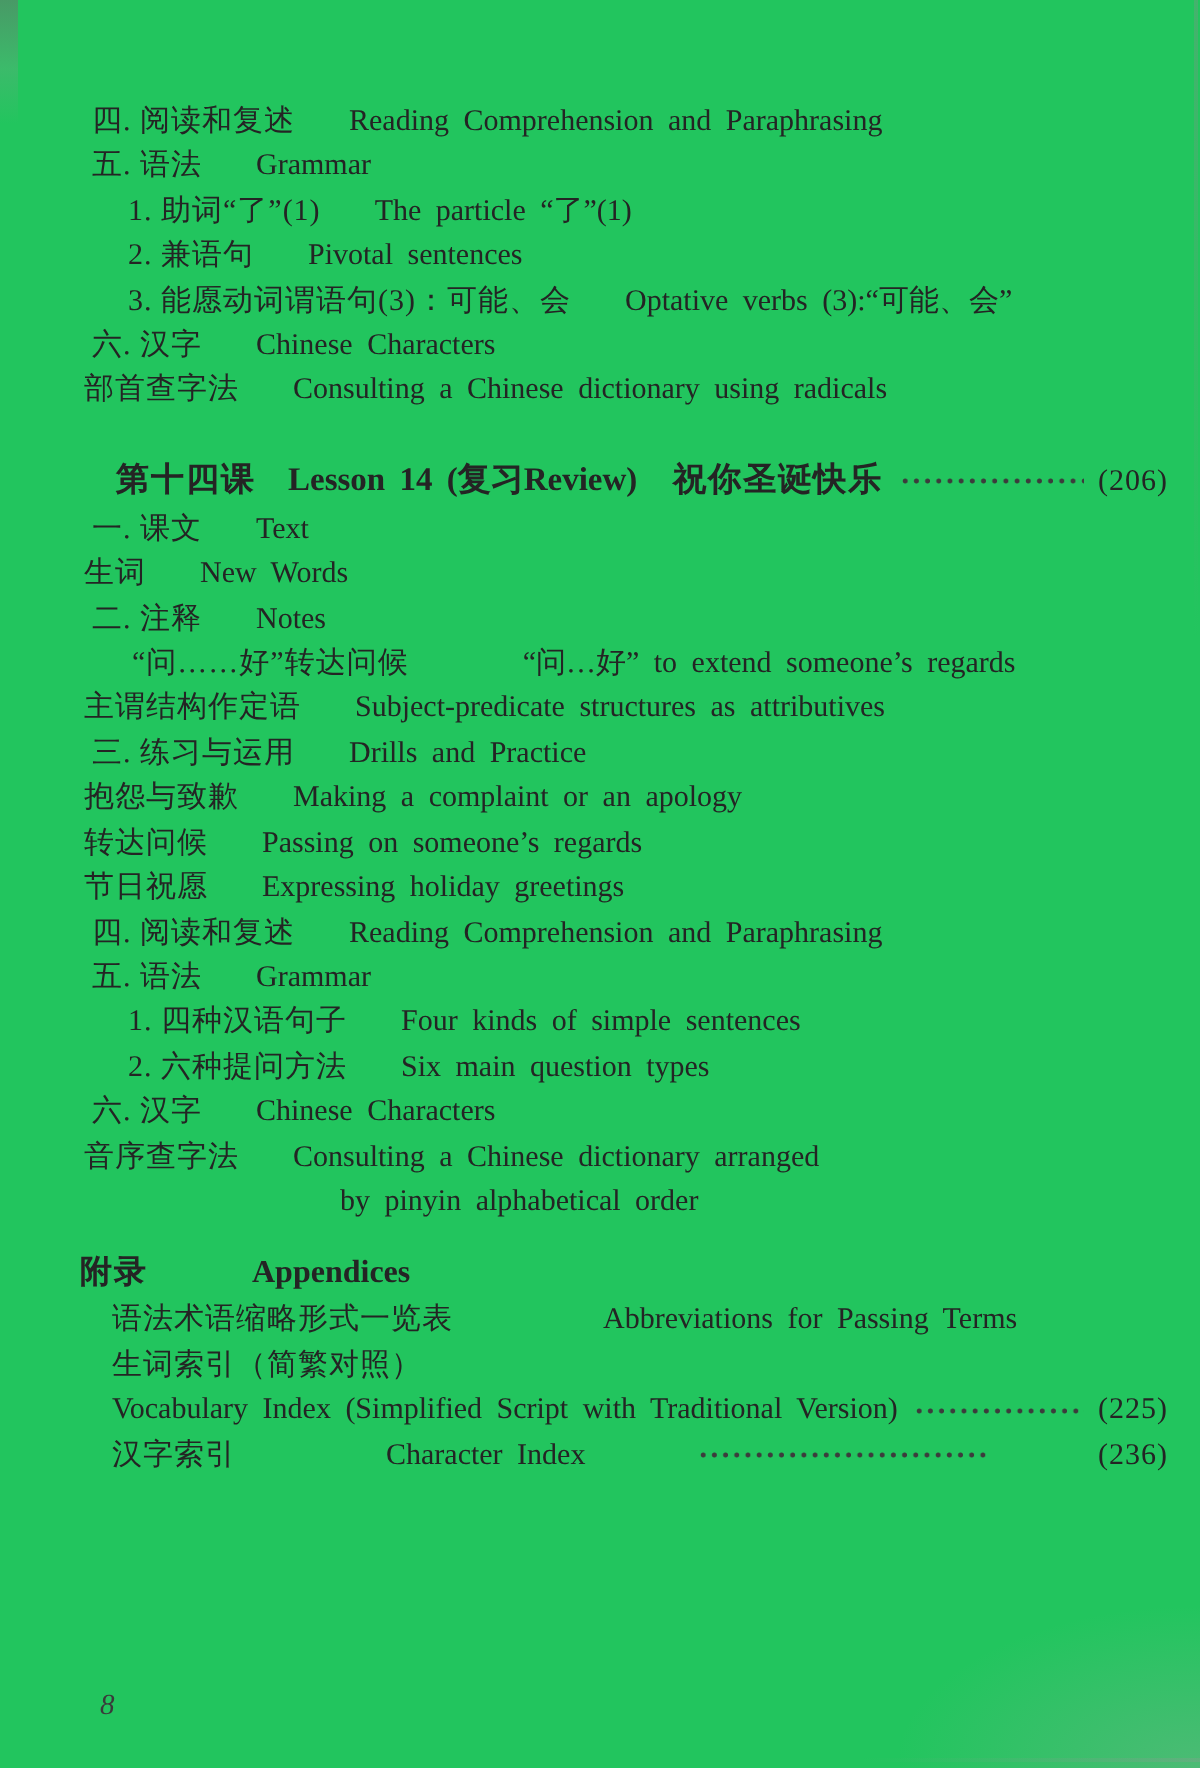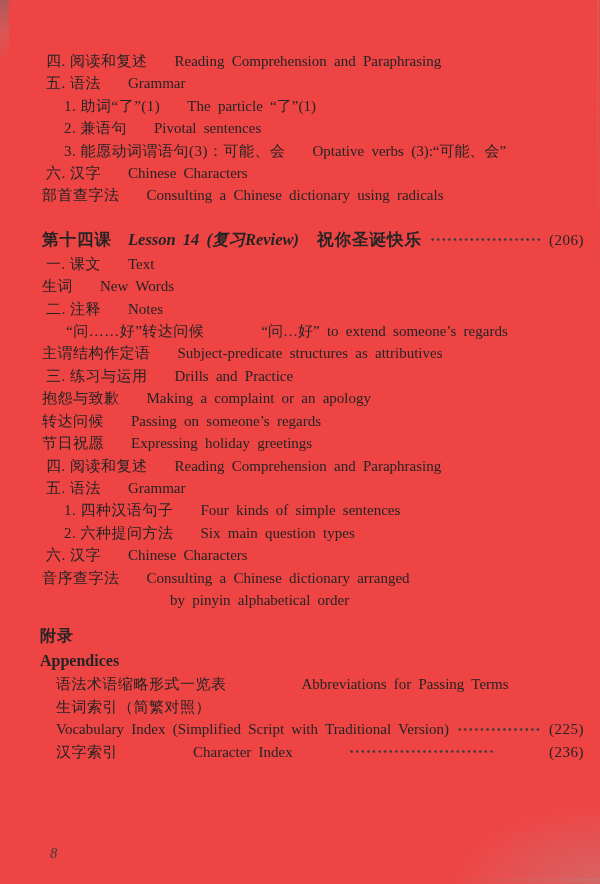--- a/index.html
+++ b/index.html
@@ -1,19 +1,19 @@
 <!DOCTYPE html>
 <html><head>
 <meta charset="utf-8">
 <style>
   html,body{margin:0;padding:0;background:#e8e8e8;}
   .page{
     position:relative;
     width:600px;height:884px;
-    background:#ef4444;
+    background:#22c55e;
     font-family:"Liberation Serif","DejaVu Serif",serif;
     color:#242424;
     overflow:hidden;
   }
   .content{padding-top:50px;}
   .row{
     display:flex;
     align-items:baseline;
     line-height:22.4px;
     font-size:15px;
@@ -31,35 +31,34 @@
     flex:1 1 auto;
     align-self:center;
     height:3px;
     margin:0 7px 0 9px;
     background-image:radial-gradient(circle at 1.6px 1.5px,#3c3c3c 1.05px,rgba(0,0,0,0) 1.45px);
     background-size:5.6px 3px;
     background-repeat:repeat-x;
   }
   .heading{
     margin-top:20px;
-    padding-left:42px;
+    padding-left:58px;
     line-height:26px;
     font-size:16.5px;
     font-weight:700;
   }
   .heading .cn-num{margin-right:16px;letter-spacing:1px;}
-  .heading .en-lesson{margin-right:18px;word-spacing:3px;font-style:italic;}
+  .heading .en-lesson{margin-right:18px;word-spacing:3px;}
   .heading .cn-title{margin-right:0;letter-spacing:1px;}
   .appendix-heading{
     margin-top:12px;
     padding-left:40px;
     line-height:25px;
     font-size:16px;
     font-weight:700;
-    flex-direction:column;
   }
   .appendix-heading .cn{margin-right:52px;letter-spacing:1px;}
   .apx{padding-left:56px;gap:48px;}
   .apx-en-only{padding-left:56px;}
   .cont{padding-left:170px;}
   .cont .italic{}
   .cont .en{word-spacing:3.5px;}
   .footer-pagenum{
     position:absolute;
     left:50px;top:845px;

